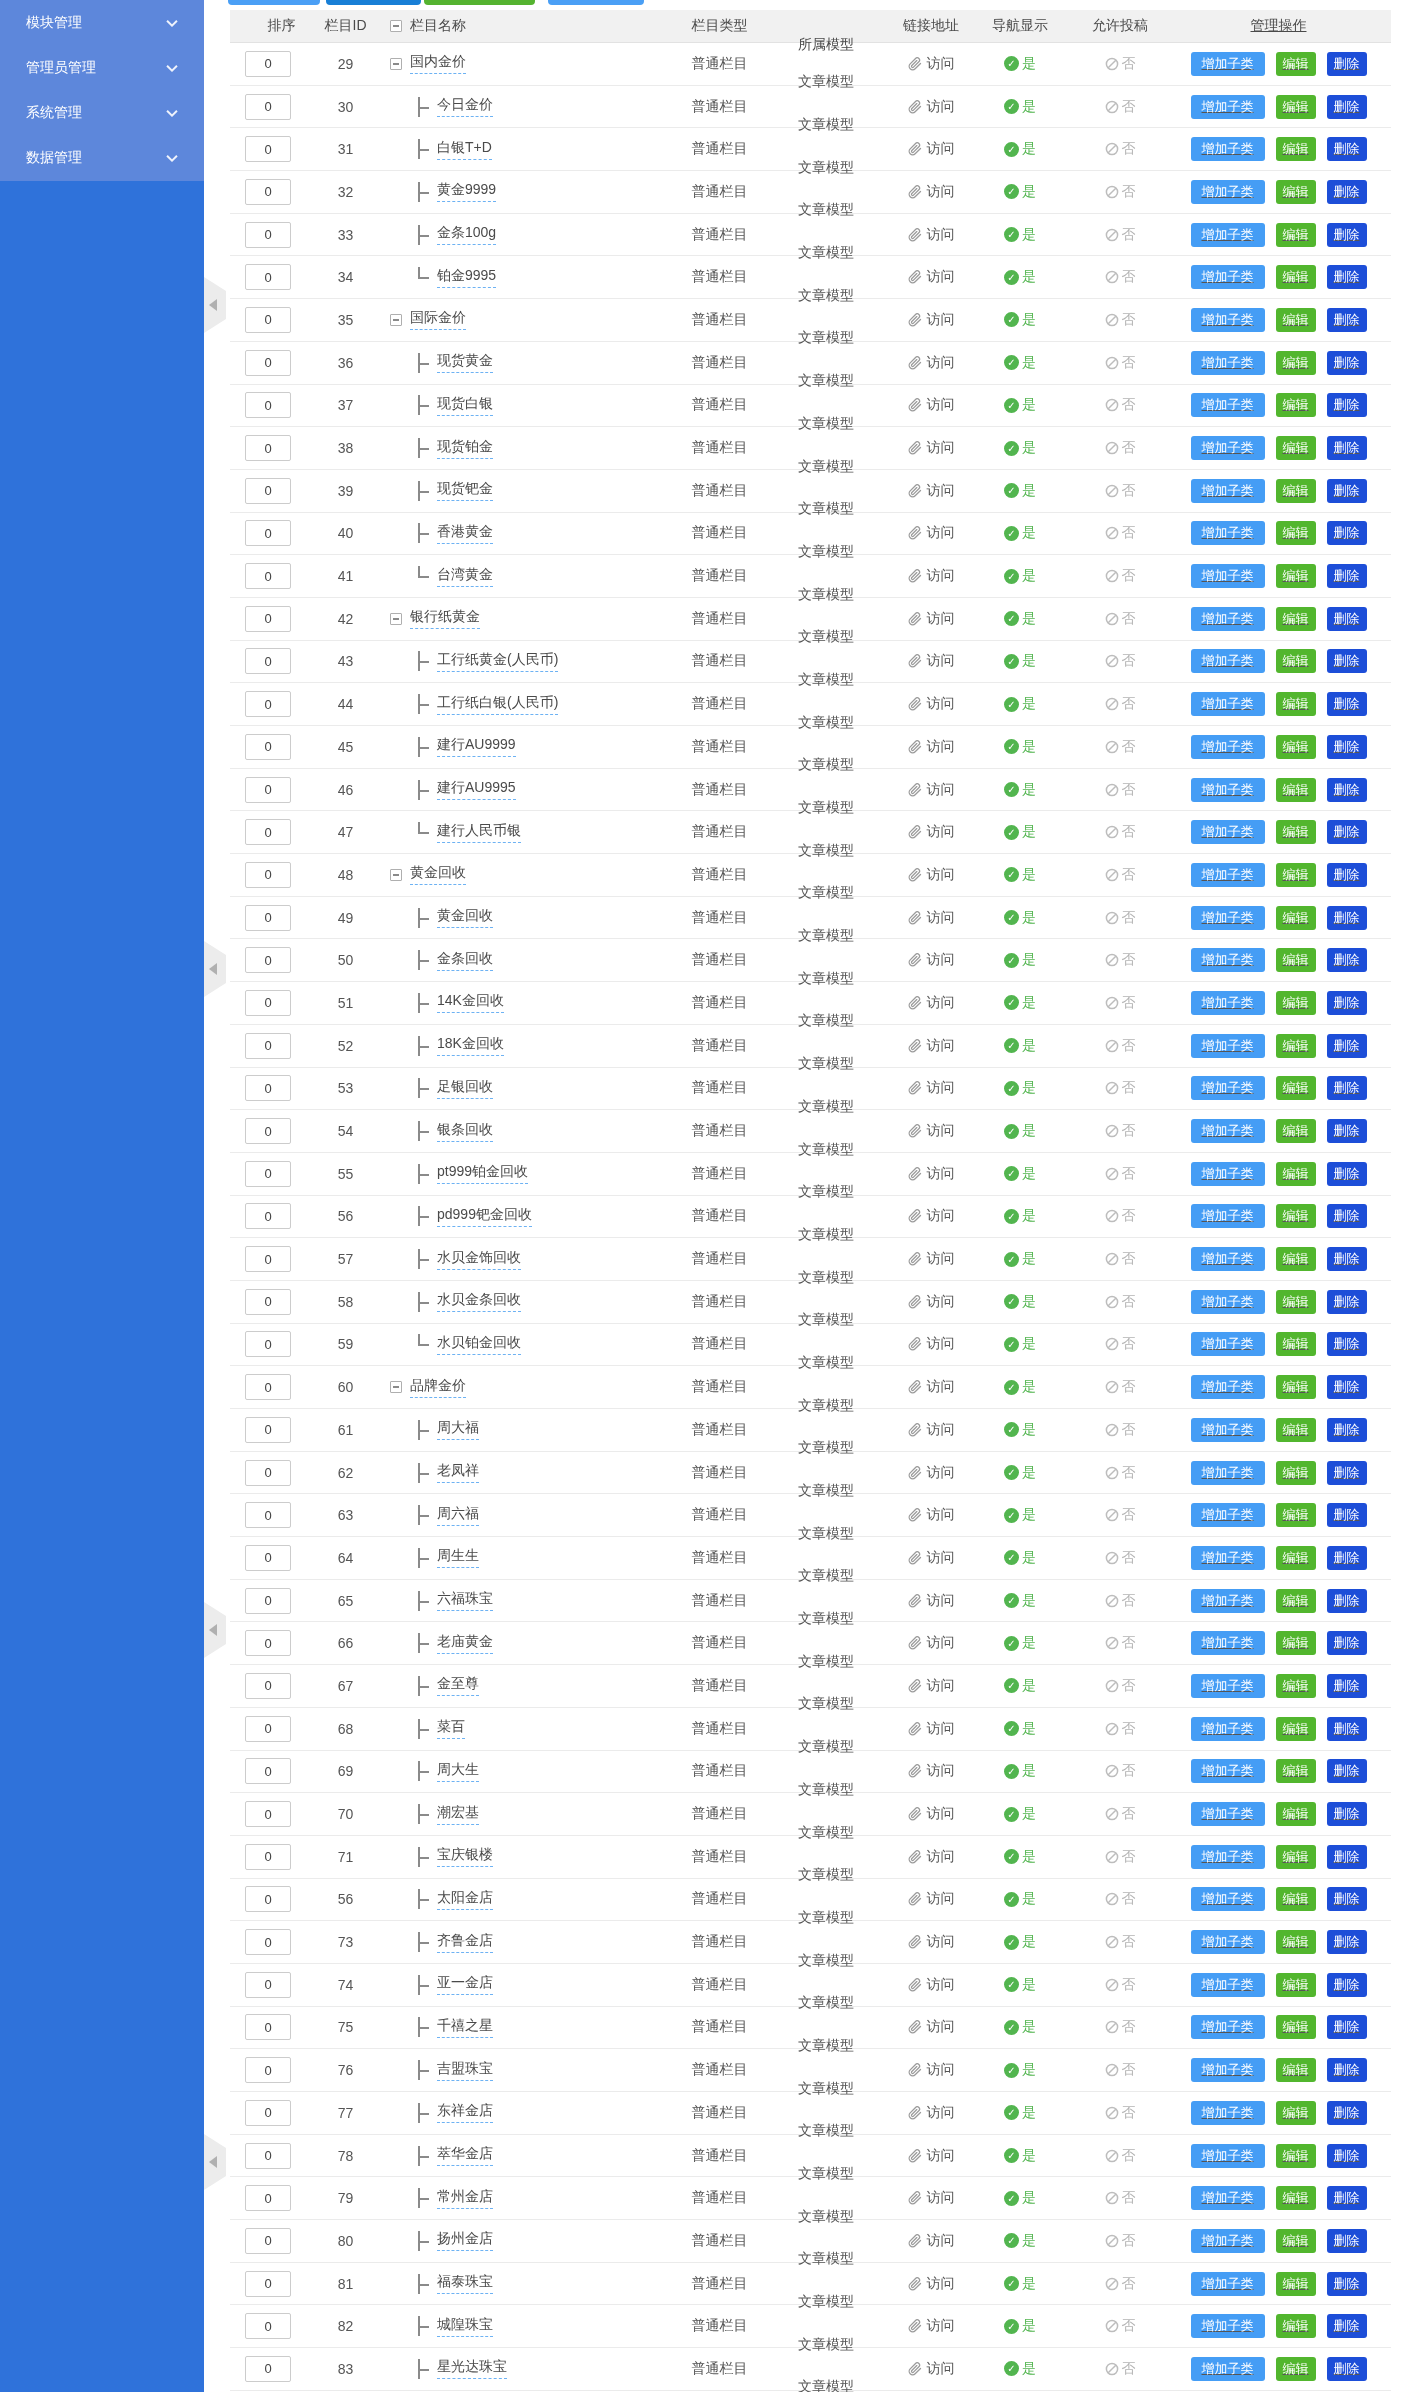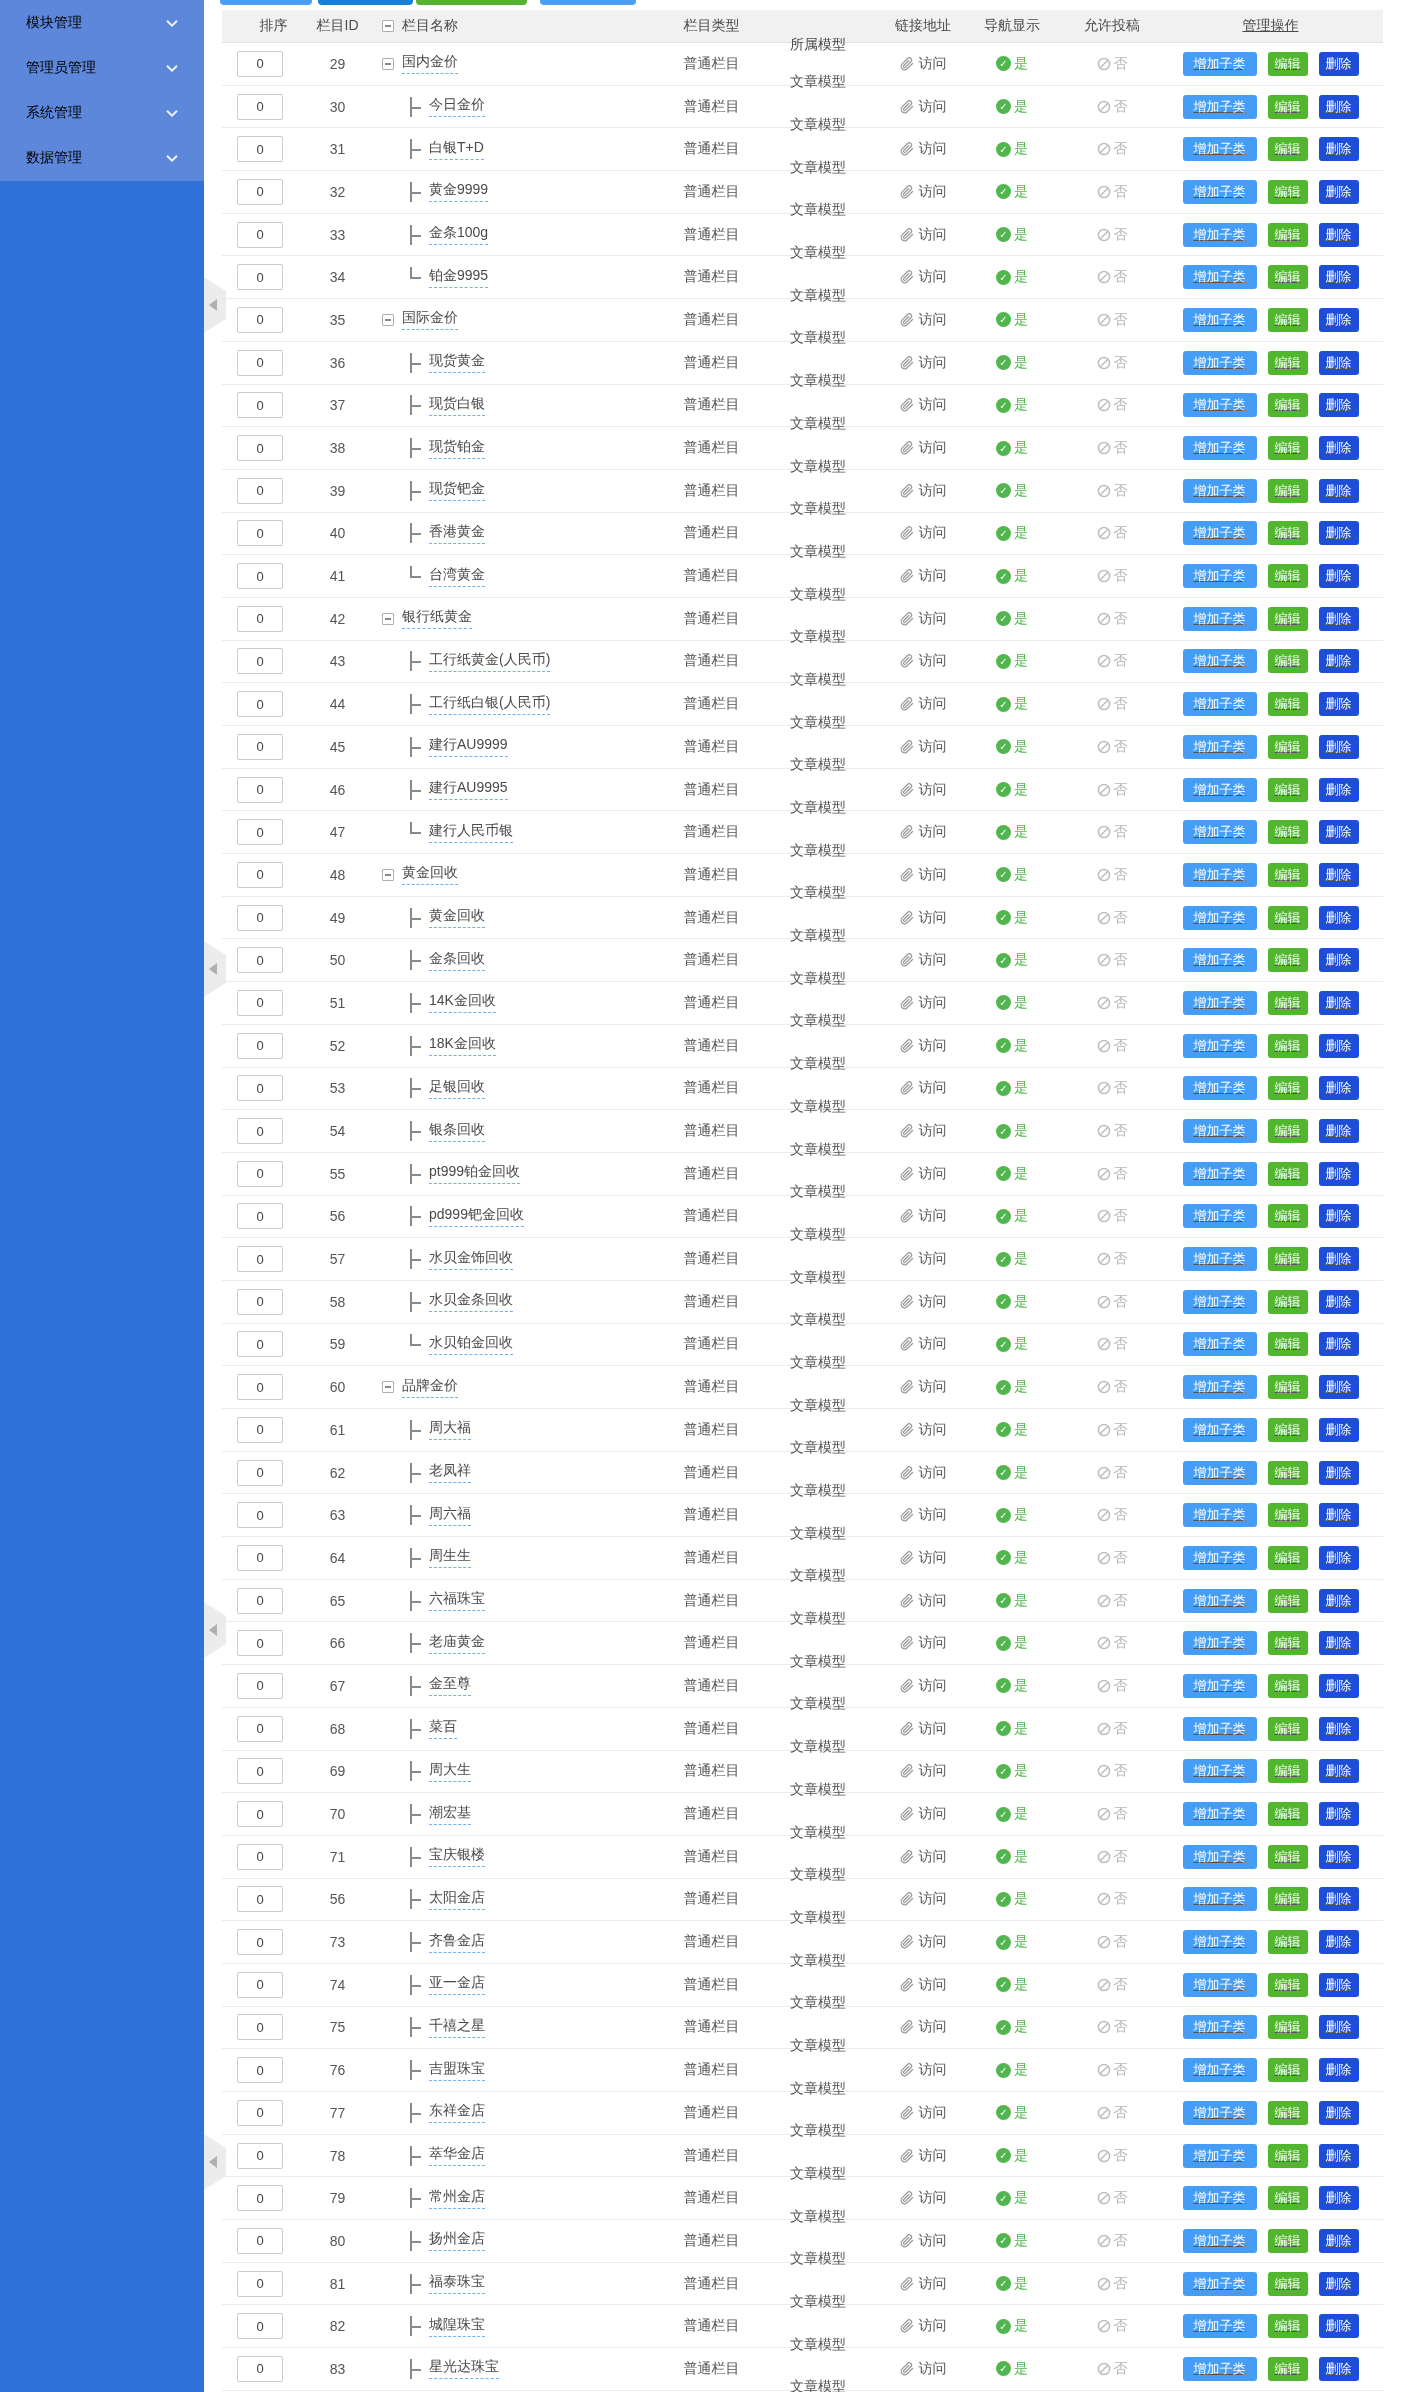--- a/index.html
+++ b/index.html
@@ -6,34 +6,34 @@
   html,body { width:1401px; height:2392px; overflow:hidden; background:#fff;
     font-family:"Liberation Sans","DejaVu Sans",sans-serif; }
 
   
   .sidebar { position:absolute; left:0; top:0; width:204px; height:2392px;
     background:#2f72da; z-index:2; }
   .side-item { height:41px; display:flex; align-items:center; padding-left:26px;
     color:#fff; font-size:14px; cursor:pointer; }
   .side-sections { background:#5d87db; }
   .side-section { height:45.25px; display:flex; align-items:center; padding-left:26px;
-    color:#000000; font-size:14px; cursor:pointer; position:relative; }
+    color:#ffffff; font-size:14px; cursor:pointer; position:relative; }
   .chevron { position:absolute; right:28px; top:50%; width:8px; height:8px;
     border-right:2px solid rgba(255,255,255,.9); border-bottom:2px solid rgba(255,255,255,.9);
     transform:translateY(-70%) rotate(45deg); }
 
   
   .handle { position:absolute; left:204px; width:22px; height:56px; background:#ececec;
     clip-path:polygon(0 0,100% 25%,100% 75%,0 100%); z-index:3; cursor:pointer; }
   .handle i { position:absolute; left:5px; top:50%; margin-top:-6px; width:0; height:0;
     border-top:6px solid transparent; border-bottom:6px solid transparent;
     border-right:8px solid #b0b0b0; }
 
   
-  .content { position:absolute; left:204px; top:0; width:1197px; }
+  .content { position:absolute; left:204px; top:0; width:1197px;padding-left:8px; }
   .topstrip { height:10px; position:relative; overflow:hidden; background:#fff; }
   .topbtn { position:absolute; top:-19px; height:24px; border-radius:4px; }
   .topbtn.b1 { left:16px;  width:92px;  background:#4a9ff5; }
   .topbtn.b2 { left:114px; width:95px;  background:#187fd6; }
   .topbtn.b3 { left:212px; width:111px; background:#55b330; }
   .topbtn.b4 { left:336px; width:96px;  background:#4a9ff5; }
 
   .table { margin-left:18px; width:1161px; font-size:14px; color:#555; }
   .tr { display:flex; align-items:center; height:42.7px; border-bottom:1px solid #ebebeb;
     padding:0 15px; background:#fff; }

